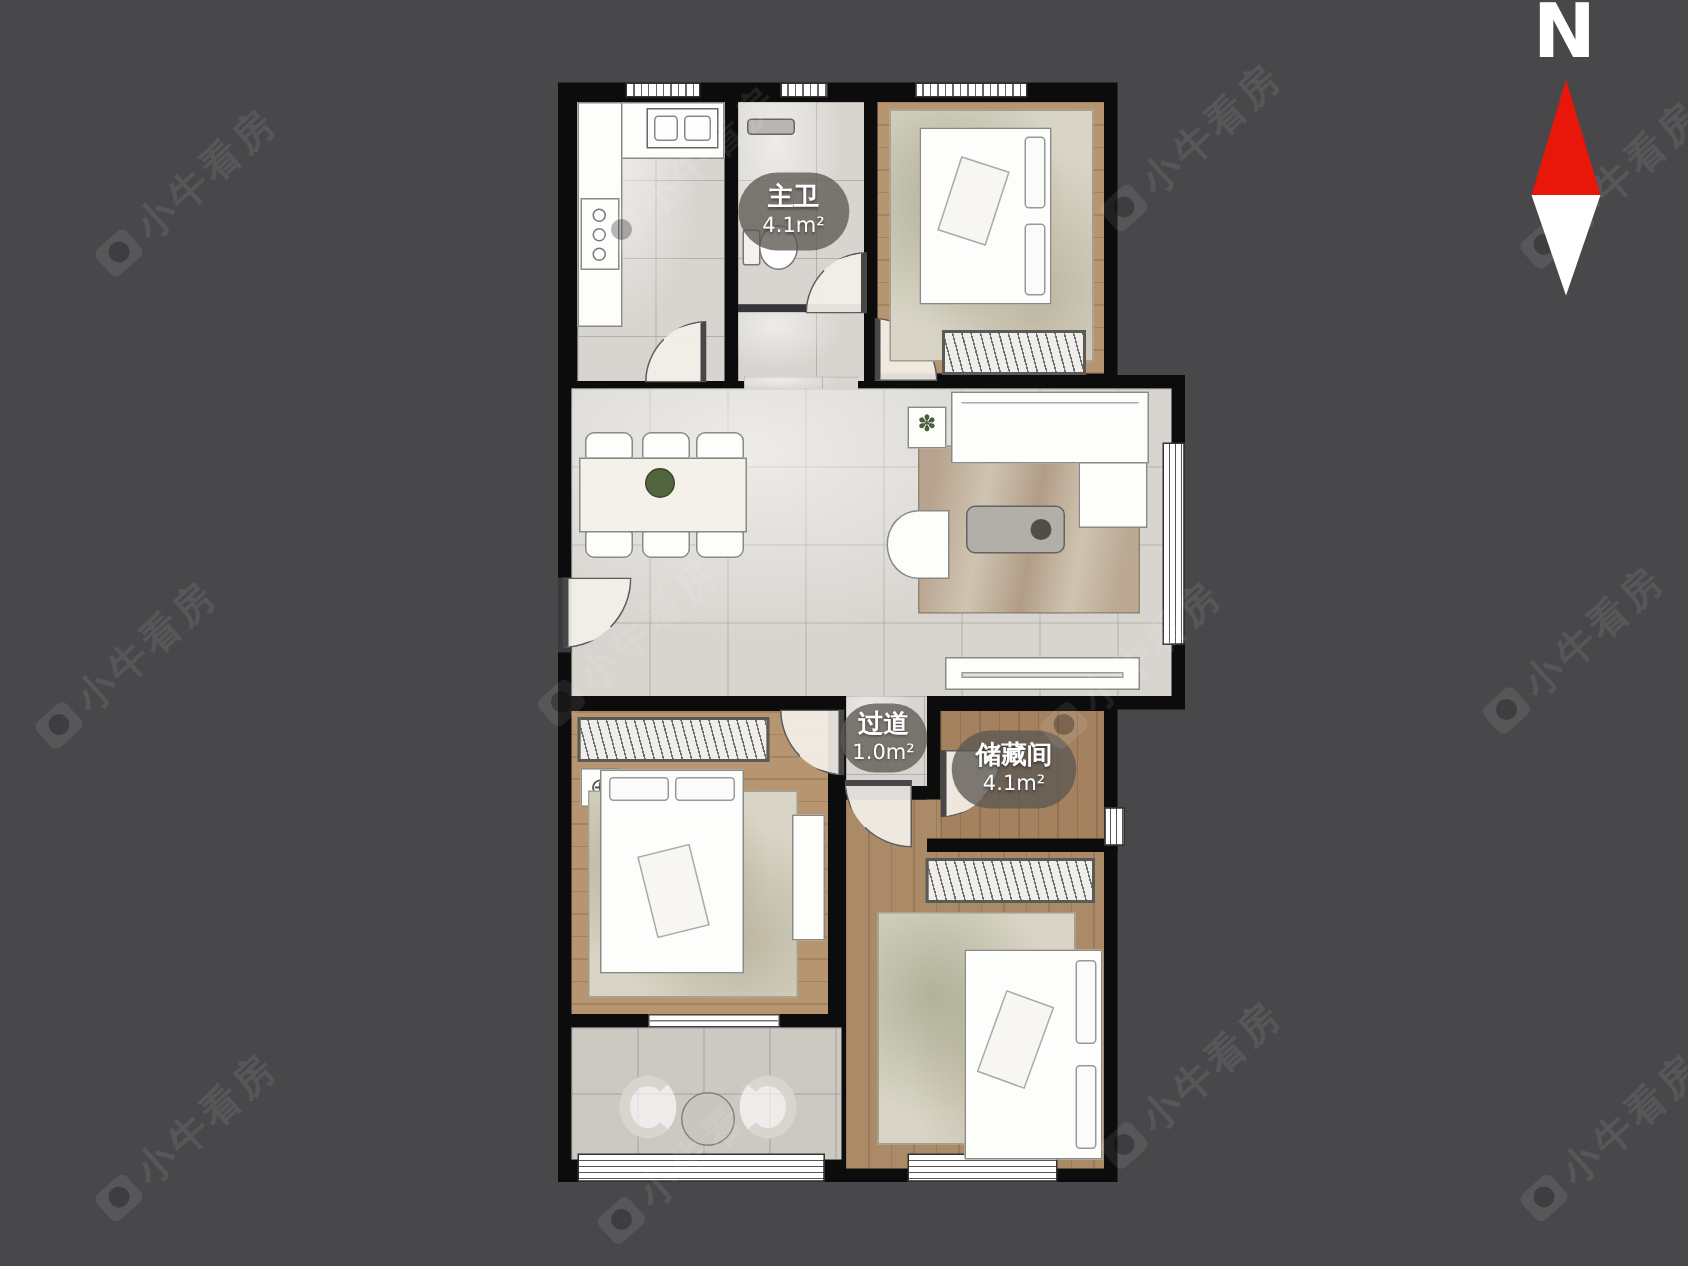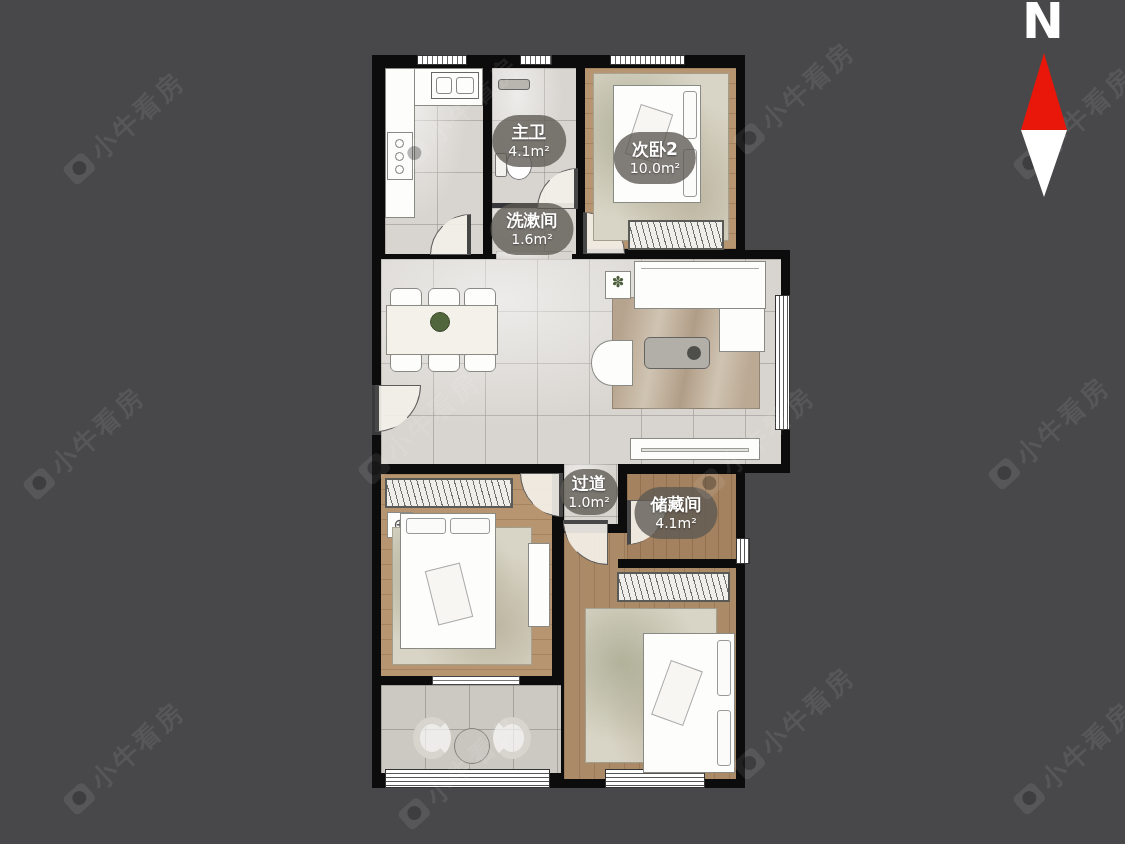--- a/index.html
+++ b/index.html
@@ -282,28 +282,20 @@
   </div>
 
   <div class="abs" style="left:41px;top:662px;width:38px;height:42px;border:7px solid #d8d5cf;border-right-color:transparent;border-radius:50%;background:rgba(255,255,255,0.65)"></div>
   <div class="abs" style="left:121px;top:662px;width:38px;height:42px;border:7px solid #d8d5cf;border-left-color:transparent;border-radius:50%;background:rgba(255,255,255,0.65)"></div>
   <div class="abs" style="left:82px;top:673px;width:36px;height:36px;border-radius:50%;background:#c9c6c0;border:1px solid #84827d"></div>
 
   <div class="lbl" style="left:157px;top:86px">
     <div class="nm">主卫</div>
     <div class="ar">4.1m²</div>
   </div>
-  <div class="lbl" style="left:283px;top:103px">
-    <div class="nm">次卧2</div>
-    <div class="ar">10.0m²</div>
-  </div>
-  <div class="lbl" style="left:160px;top:174px">
-    <div class="nm">洗漱间</div>
-    <div class="ar">1.6m²</div>
-  </div>
   <div class="lbl" style="left:217px;top:437px;padding:4px 8px">
     <div class="nm">过道</div>
     <div class="ar">1.0m²</div>
   </div>
   <div class="lbl" style="left:304px;top:458px">
     <div class="nm">储藏间</div>
     <div class="ar">4.1m²</div>
   </div>
 
 </div>

